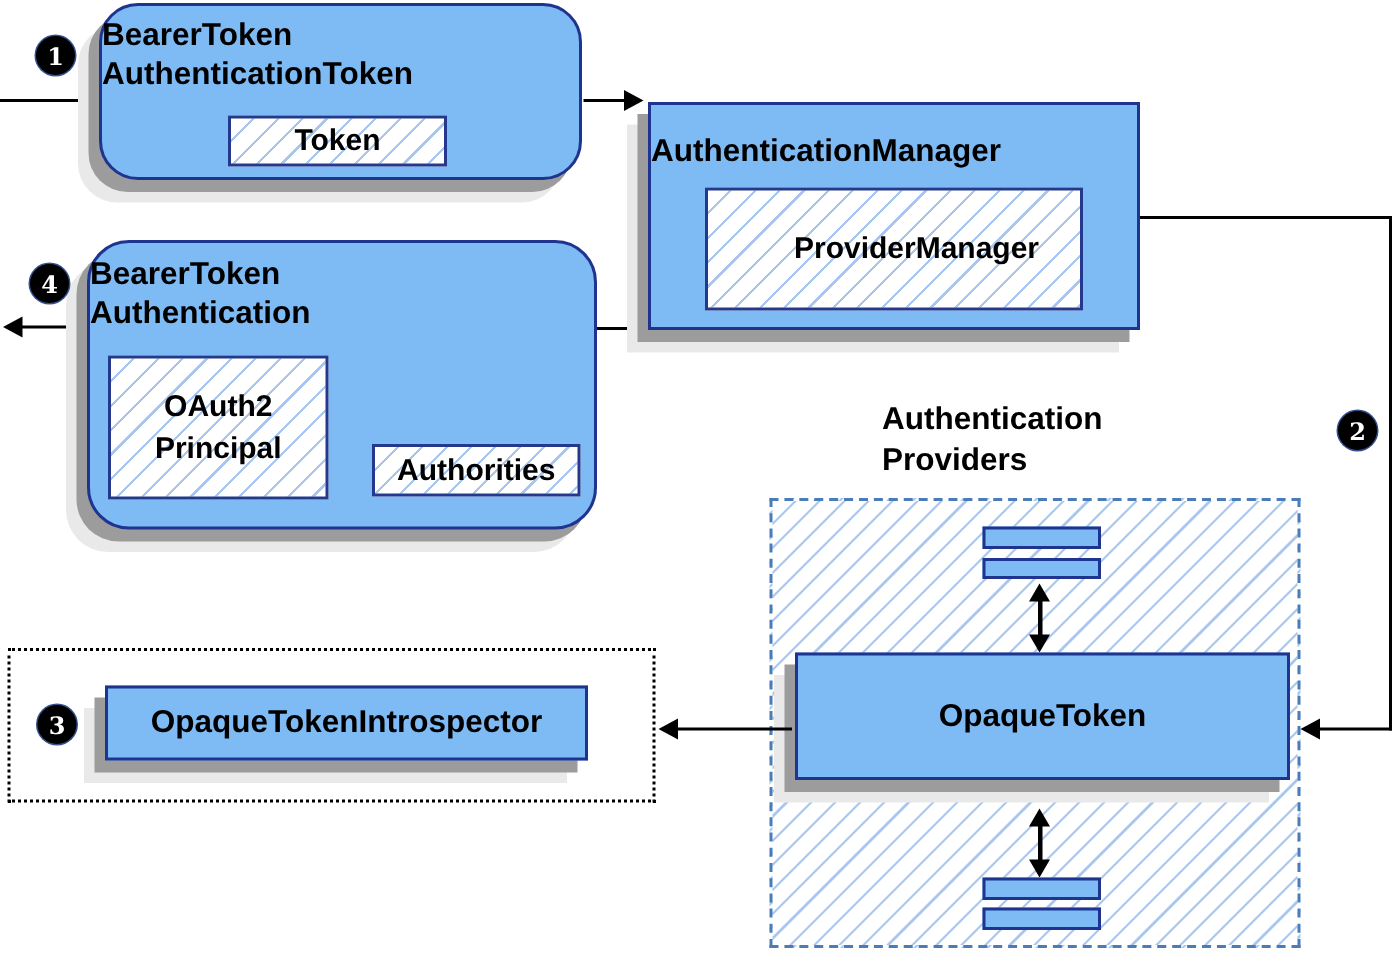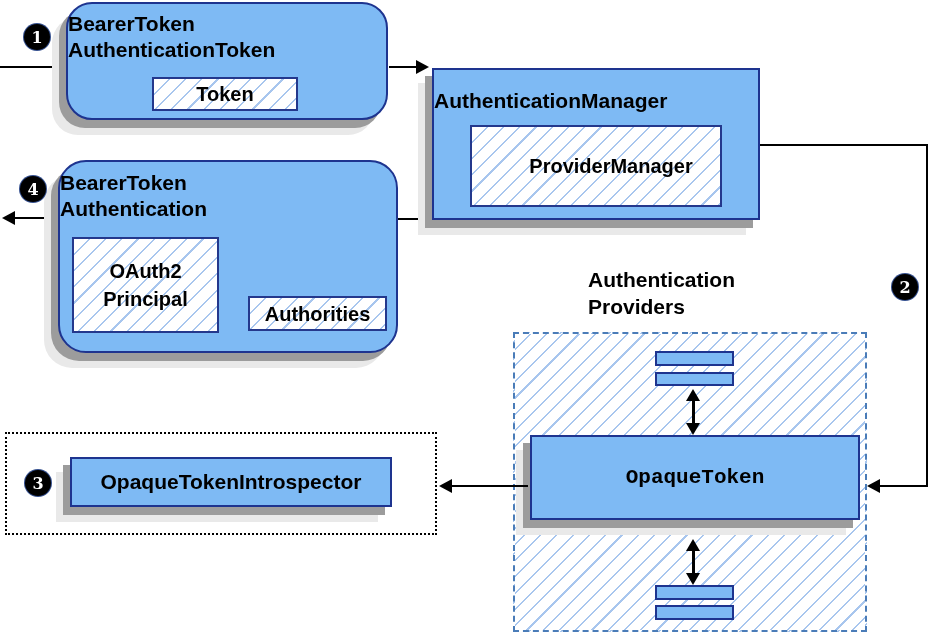--- a/index.html
+++ b/index.html
@@ -17,21 +17,21 @@
   .shadow2{box-shadow:-7px 8px 0 0 #9c9c9c,-14px 15px 0 0 #e9e9e9;}
   .hatch{
     background-color:#ffffff;
     background-image:repeating-linear-gradient(135deg,rgba(0,0,0,0) 0px,rgba(0,0,0,0) 10px,#a8c6ee 10px,#a8c6ee 11.5px);
   }
   .innerbox{
     border:2px solid #24388c;box-sizing:border-box;
     display:flex;align-items:center;justify-content:center;text-align:center;
   }
   .dashedbox{
-    border:2px dashed #4a7cb8;box-sizing:border-box;font-family:Liberation Mono, monospace;
+    border:2px dashed #4a7cb8;box-sizing:border-box;
   }
   .dottedbox{
     border:2px dotted #000;box-sizing:border-box;background:#fff;
   }
   .hline{background:#000;height:2px;}
   .vline{background:#000;width:2px;}
   .ah-right{width:0;height:0;border-top:7px solid transparent;border-bottom:7px solid transparent;border-left:13px solid #000;}
   .ah-left{width:0;height:0;border-top:7px solid transparent;border-bottom:7px solid transparent;border-right:13px solid #000;}
   .ah-up{width:0;height:0;border-left:7px solid transparent;border-right:7px solid transparent;border-bottom:12px solid #000;}
   .ah-down{width:0;height:0;border-left:7px solid transparent;border-right:7px solid transparent;border-top:12px solid #000;}

